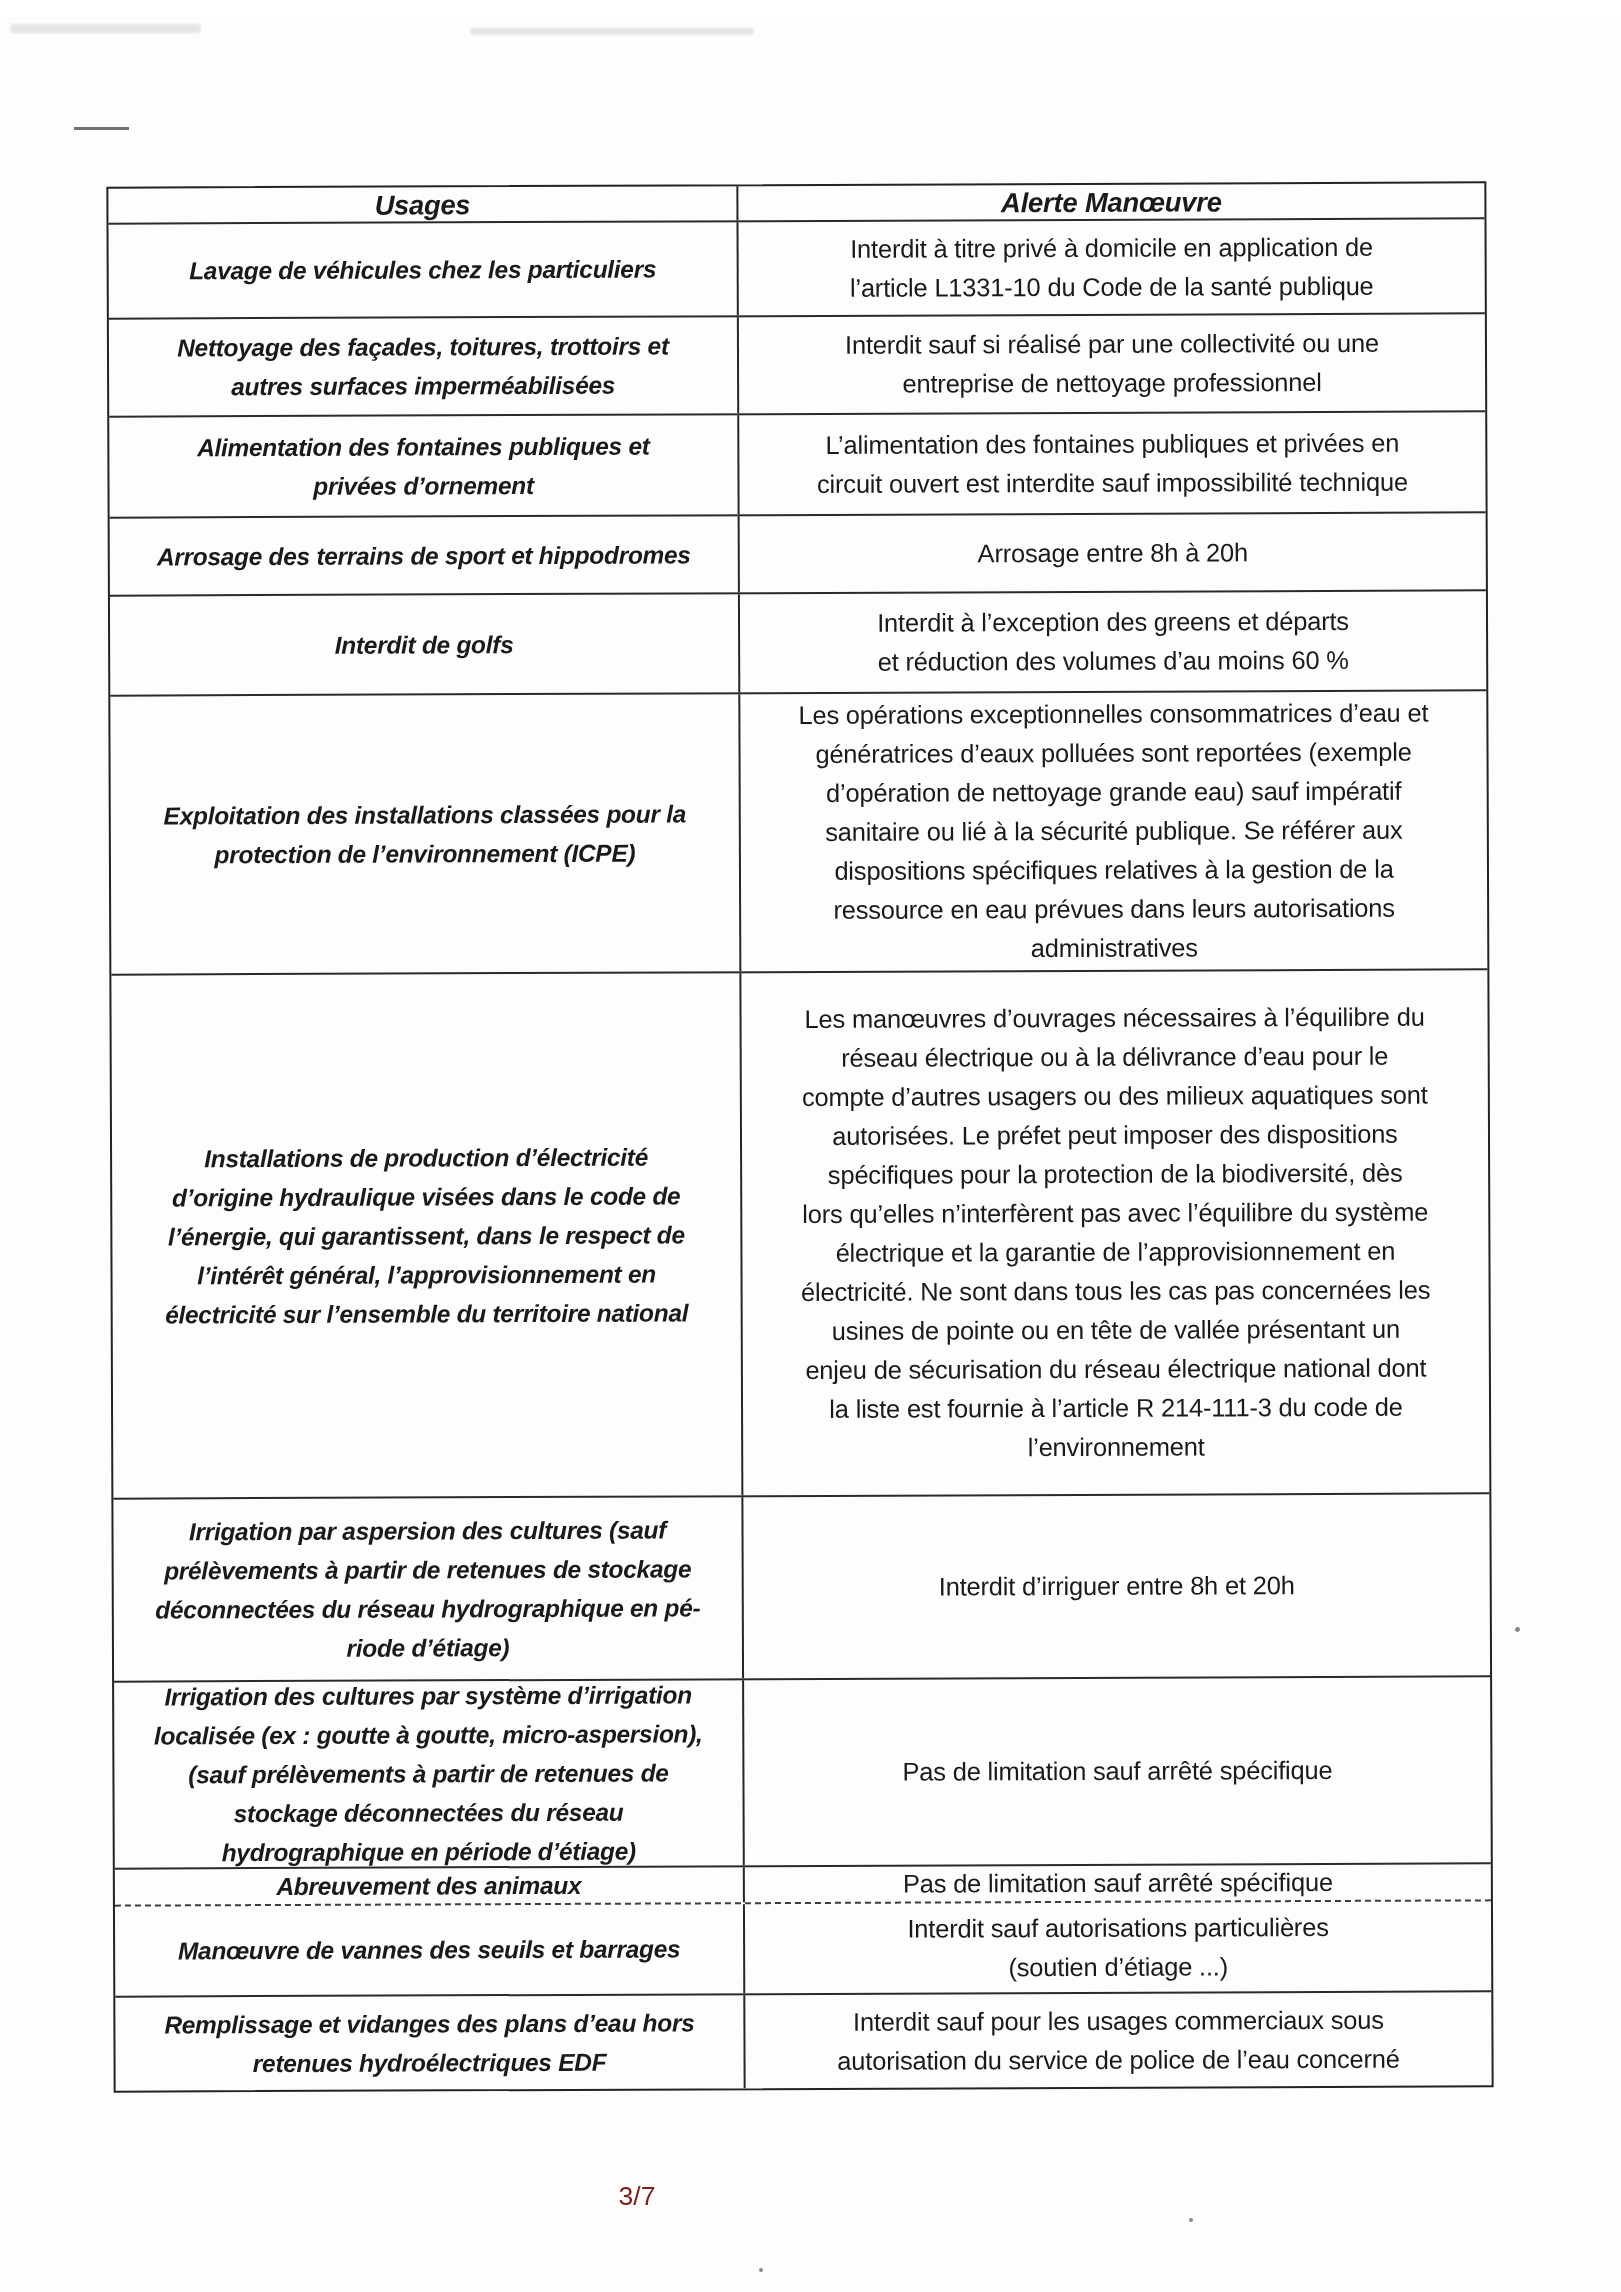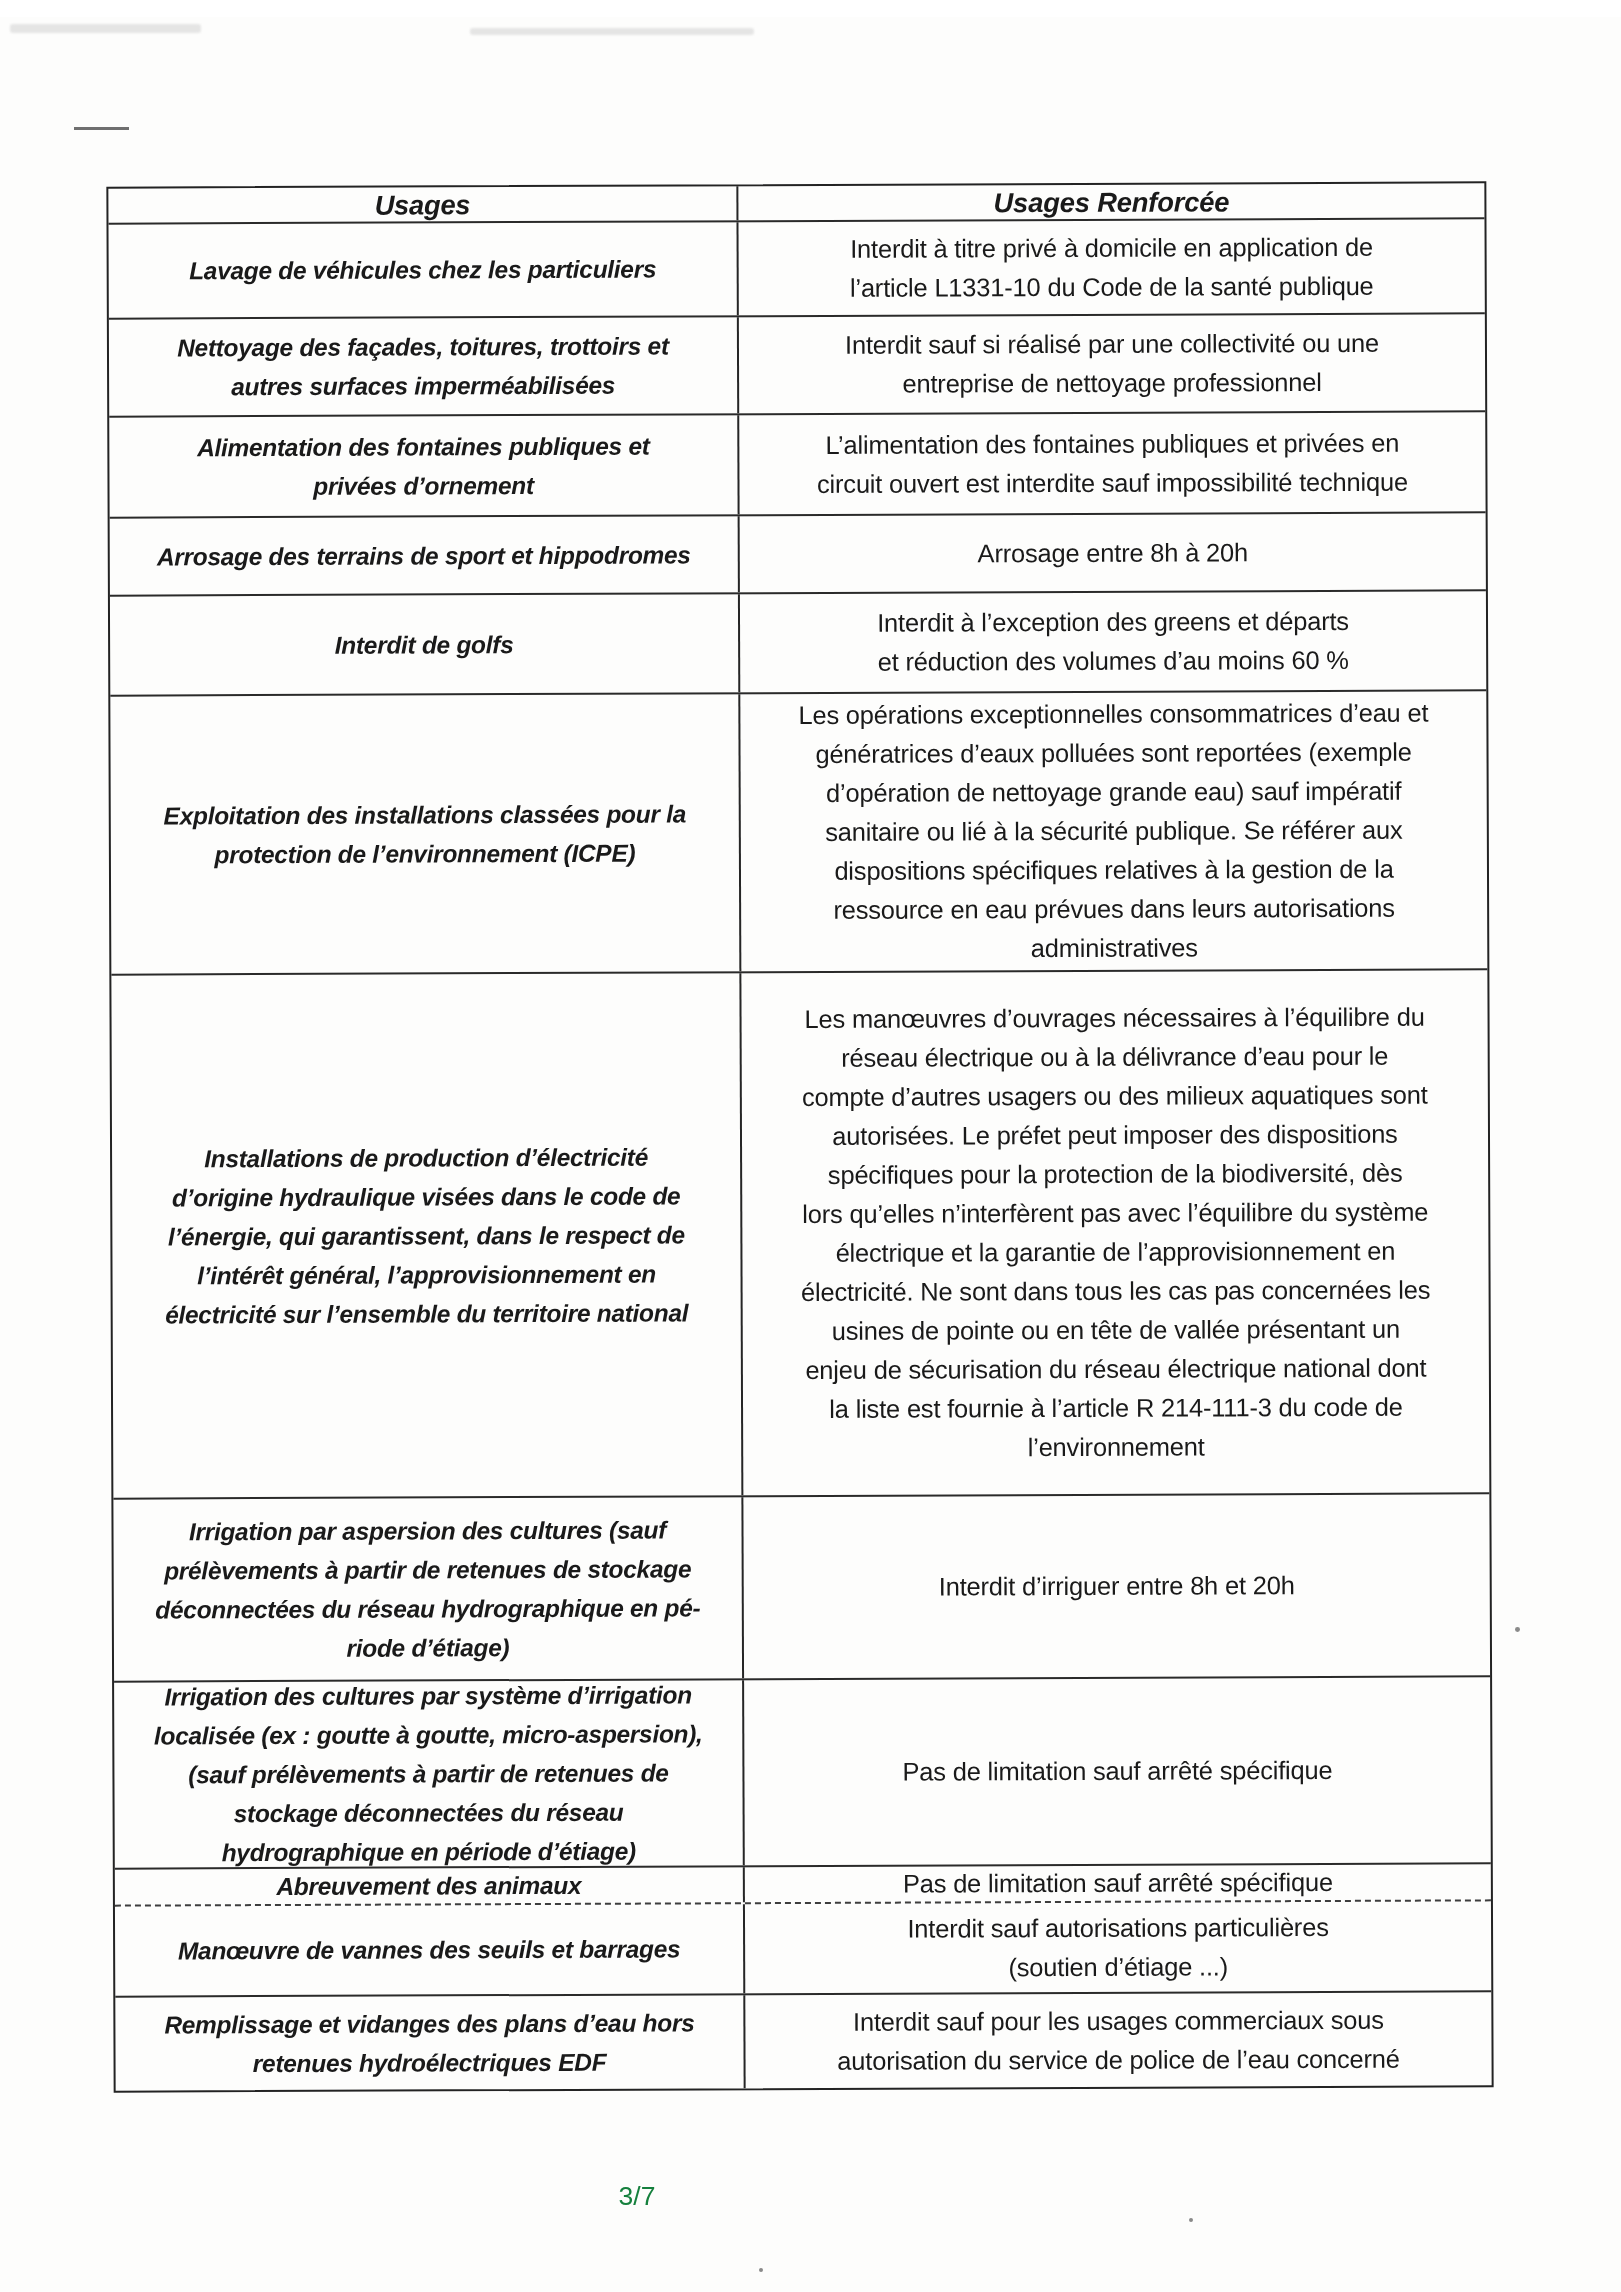--- a/index.html
+++ b/index.html
@@ -86,21 +86,21 @@
   .r12 { height: 95px;  }
 
   
   .page-number {
     position: absolute;
     left: 588px;
     top: 2164px;
     width: 98px;
     text-align: center;
     font-size: 26.5px;
-    color: #15803d;
+    color: #7f1d1d;
   }
 
   
   .smudge {
     position: absolute;
     background: #c9c9c9;
     opacity: 0.45;
     border-radius: 2.9px;
     filter: blur(1px);
   }
@@ -134,21 +134,21 @@
   <div class="speck speck-2"></div>
   <div class="speck speck-3"></div>
 
   <div class="scan-table">
 
     <div class="tr tr-header rh">
       <div class="td td-usage">
         <span>Usages</span>
       </div>
       <div class="td td-alerte">
-        <span>Usages Renforcée</span>
+        <span>Alerte Manœuvre</span>
       </div>
     </div>
 
     <div class="tr r1">
       <div class="td td-usage">
         <span>Lavage de véhicules chez les particuliers</span>
       </div>
       <div class="td td-alerte">
         <span>Interdit à titre privé à domicile en application de
 l’article L1331-10 du Code de la santé publique</span>

